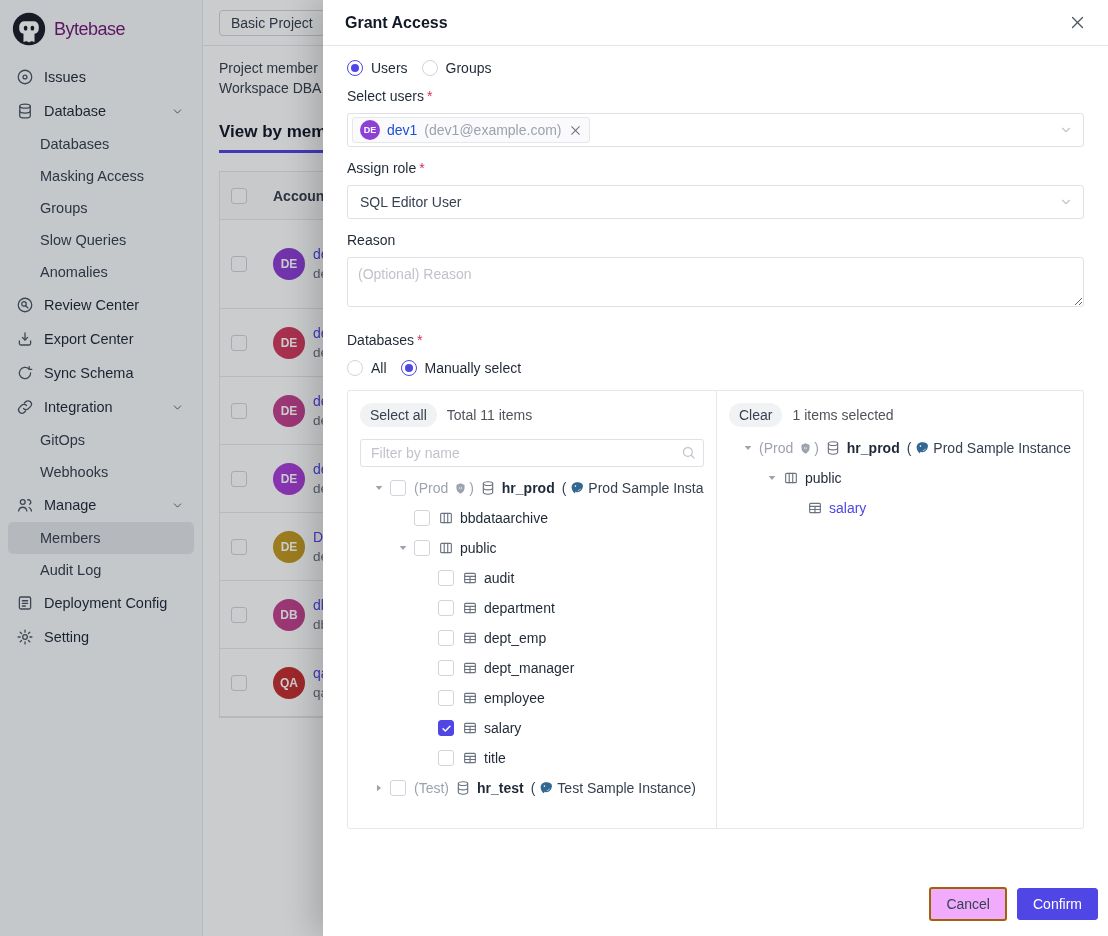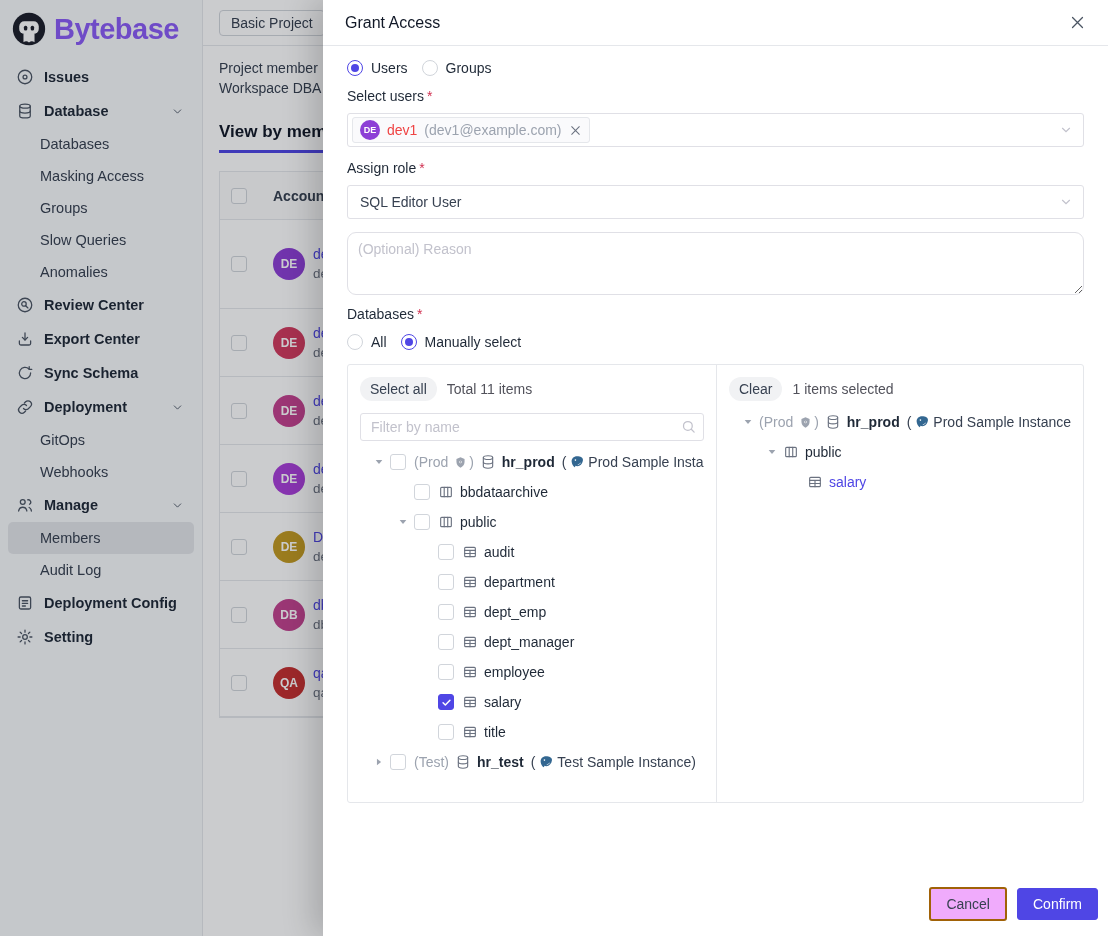--- a/index.html
+++ b/index.html
@@ -15,23 +15,23 @@
   *{box-sizing:border-box;margin:0;padding:0}
   html,body{width:1108px;height:936px;overflow:hidden;background:#fff;
     font-family:"Liberation Sans","DejaVu Sans",sans-serif;color:var(--text);font-size:14px}
   .icon{display:inline-flex;align-items:center;justify-content:center;flex:none}
   .icon svg{display:block}
 
   
   .app{position:absolute;inset:0;display:flex}
   .sidebar{width:203px;flex:none;background:#f8fafc;border-right:1px solid var(--border);padding:10px 8px 0}
   .logo{display:flex;align-items:center;gap:8px;padding:2px 4px 14px}
-  .logo-text{font-size:29px;font-weight:700;color:#8b5cf6;letter-spacing:-0.5px}
+  .logo-text{font-size:18px;font-weight:400;color:#701a75;letter-spacing:-0.5px}
   .side-item,.side-sub{display:flex;align-items:center;gap:10px;height:34px;padding:0 8px;border-radius:5px;cursor:pointer;color:#1f2937}
-  .side-item{font-weight:700;font-size:14.5px}
+  .side-item{font-weight:400;font-size:14.5px}
   .side-sub{height:32px;padding-left:32px;font-size:14.5px;color:#374151}
   .side-sub.active{background:#e4e6ea}
   .side-item .icon{width:18px;color:#4b5563}
   .side-chev{margin-left:auto;color:#6b7280}
   .main{flex:1;position:relative}
   .topbar{height:46px;border-bottom:1px solid var(--border);display:flex;align-items:center;padding:0 16px}
   .proj-chip{border:1px solid #d1d5db;background:#fff;border-radius:4px;padding:4px 11px;font-size:14px;color:#374151;font-family:inherit;cursor:pointer}
   .content{padding:12px 0 0 16px}
   .proj-desc{font-size:14px;color:#374151;line-height:20px}
   .view-tab{margin-top:24px;display:inline-block;font-size:17px;font-weight:600;color:#111827;padding-bottom:8px;border-bottom:3px solid var(--accent)}
@@ -45,39 +45,39 @@
   .avatar{width:32px;height:32px;border-radius:50%;color:#fff;font-size:12px;font-weight:700;display:flex;align-items:center;justify-content:center;flex:none}
   .t-cell{display:flex;align-items:center;gap:8px;white-space:nowrap}
   .t-name{color:#4f46e5;line-height:19px}
   .t-mail{color:#6b7280;font-size:13.5px;line-height:19px}
 
   
   .mask{position:absolute;inset:0;background:rgba(10,14,25,0.21);z-index:40}
   .modal{position:absolute;top:0;left:323px;width:785px;height:936px;background:#fff;z-index:50;
     box-shadow:-10px 0 30px rgba(0,0,0,.18);display:flex;flex-direction:column}
   .m-head{height:46px;flex:none;border-bottom:1px solid var(--border);display:flex;align-items:center;justify-content:space-between;padding:0 22px}
-  .m-title{font-size:16px;font-weight:400;color:#111827}
+  .m-title{font-size:16px;font-weight:700;color:#111827}
   .m-close{cursor:pointer;color:#4b5563}
   .m-body{padding:14px 24px 0;flex:1;overflow:hidden}
   .radio-row{display:flex;align-items:center;gap:14px;margin-bottom:12px}
   .radio-opt{display:inline-flex;align-items:center;gap:8px;cursor:pointer}
   .radio{width:16px;height:16px;border-radius:50%;border:1px solid #d1d5db;background:#fff;flex:none}
   .radio.on{border-color:var(--accent)}
   .radio.on::after{content:"";display:block;width:8px;height:8px;border-radius:50%;background:var(--accent);margin:3px}
   .field-label{font-weight:500;color:#1f2937;margin:2px 0 9px}
   .req{color:#d03050;margin-left:3px}
   .sel{position:relative;border:1px solid var(--border2);border-radius:3px;height:34px;display:flex;align-items:center;padding:0 30px 0 4px;margin-bottom:13px;background:#fff}
   .sel-text{padding-left:8px;color:#374151}
   .sel-chev{position:absolute;right:10px;color:#c2c2cc}
   .user-tag{display:inline-flex;align-items:center;gap:7px;background:#fafafc;border:1px solid var(--border);border-radius:3px;height:26px;padding:0 7px}
   .tag-avatar{width:20px;height:20px;border-radius:50%;background:#8d3fd6;color:#fff;font-size:9px;font-weight:700;display:flex;align-items:center;justify-content:center}
-  .tag-name{color:#ef4444}
+  .tag-name{color:#1d4ed8}
   .tag-mail{color:#9ca3af}
   .tag-x{color:#6b7280;cursor:pointer;display:inline-flex}
-  textarea.reason{width:100%;height:63px;border:1px solid var(--border2);border-radius:9px;padding:8px 10px;font:inherit;color:#374151;resize:both;margin-bottom:6px}
+  textarea.reason{width:100%;height:50px;border:1px solid var(--border2);border-radius:3px;padding:8px 10px;font:inherit;color:#374151;resize:both;margin-bottom:20px}
   textarea.reason::placeholder{color:var(--placeholder)}
   .db-radio-row{margin:12px 0 14px}
 
   .tree-wrap{border:1px solid var(--border);border-radius:3px;height:439px;display:flex}
   .panel{padding:12px;overflow:hidden}
   .panel.left{width:369px;flex:none;border-right:1px solid var(--border)}
   .panel.right{flex:1}
   .panel-top{display:flex;align-items:center;gap:10px}
   .chip-btn{background:#f1f2f4;border:none;border-radius:12px;padding:4px 10px;font:inherit;color:#374151;cursor:pointer}
   .panel-top-note{color:#52525b}
@@ -188,21 +188,21 @@
           </span>
           <span>Sync Schema</span>
         </div>
         <div class="side-item">
           <span class="icon ">
             <svg width="18" height="18" viewBox="0 0 24 24" fill="none" stroke="currentColor" stroke-width="1.7" stroke-linecap="round" stroke-linejoin="round">
               <path d="M10 14a4.5 4.5 0 006.4.3l2.8-2.8a4.5 4.5 0 00-6.4-6.4l-1.6 1.6"></path>
               <path d="M14 10a4.5 4.5 0 00-6.4-.3l-2.8 2.8a4.5 4.5 0 006.4 6.4l1.6-1.6"></path>
             </svg>
           </span>
-          <span>Deployment</span>
+          <span>Integration</span>
           <span class="icon side-chev">
             <svg width="13" height="13" viewBox="0 0 24 24" fill="none" stroke="currentColor" stroke-width="1.7" stroke-linecap="round" stroke-linejoin="round">
               <path d="M6 9l6 6 6-6"></path>
             </svg>
           </span>
         </div>
         <div class="side-sub ">
           <span>GitOps</span>
         </div>
         <div class="side-sub ">
@@ -387,20 +387,21 @@
     <div class="field-label"><span>Assign role</span><span class="req">*</span></div>
     <div class="sel">
       <span class="sel-text">SQL Editor User</span>
       <span class="sel-chev icon">
         <svg width="14" height="14" viewBox="0 0 24 24" fill="none" stroke="currentColor" stroke-width="2" stroke-linecap="round">
             <path d="M6 9l6 6 6-6"></path>
           </svg>
       </span>
     </div>
 
+    <div class="field-label">Reason</div>
     <textarea class="reason" placeholder="(Optional) Reason" style=""></textarea>
 
     <div class="field-label"><span>Databases</span><span class="req">*</span></div>
     <div class="radio-row db-radio-row">
       <span class="radio-opt">
         <span class="radio"></span>
         <span>All</span>
       </span>
       <span class="radio-opt">
         <span class="radio on"></span>

